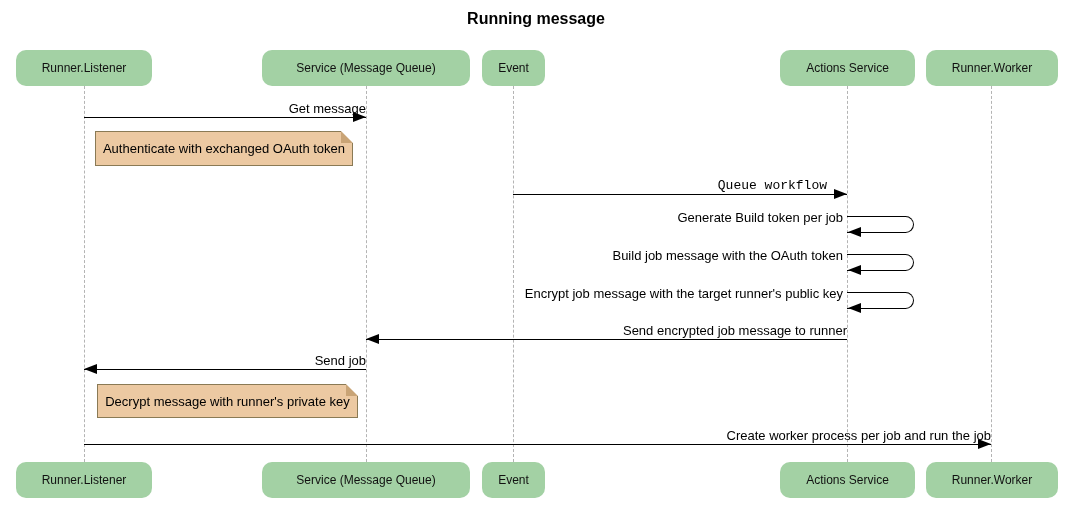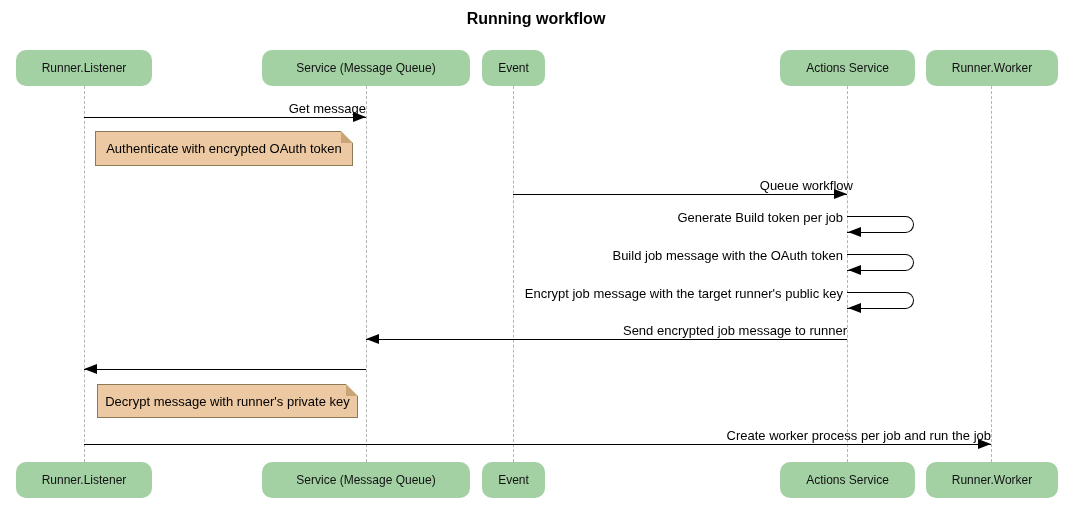--- a/index.html
+++ b/index.html
@@ -51,63 +51,64 @@
     position:absolute; top:-1px; right:-1px; width:0; height:0;
     border-style:solid; border-width:0 12px 12px 0;
     border-color:var(--note-fold,#c9a476) #ffffff;
   }
 </style>
 </head>
 <body>
 
 <div class="canvas">
 
-  <div class="title">Running workflow</div>
+  <div class="title">Running message</div>
 
   <div class="lifeline" style="left:84px;"></div>
   <div class="lifeline" style="left:366px;"></div>
   <div class="lifeline" style="left:513px;"></div>
   <div class="lifeline" style="left:847px;"></div>
   <div class="lifeline" style="left:991px;"></div>
 
   <div class="actor" style="left:16px;  top:50px; width:136px;">Runner.Listener</div>
   <div class="actor" style="left:262px; top:50px; width:208px;">Service (Message Queue)</div>
   <div class="actor" style="left:482px; top:50px; width:63px;">Event</div>
   <div class="actor" style="left:780px; top:50px; width:135px;">Actions Service</div>
   <div class="actor" style="left:926px; top:50px; width:132px;">Runner.Worker</div>
 
   <div class="msg-label" style="left:84px; top:101px; width:282px;">Get message</div>
   <div class="msg-line" style="left:84px; top:117px; width:282px;"></div>
   <div class="head-right" style="left:353px; top:112px;"></div>
 
   <div class="note" style="left:95px; top:131px; width:258px; height:35px;">
-    <span>Authenticate with encrypted OAuth token</span>
+    <span>Authenticate with exchanged OAuth token</span>
     <span class="note-fold"></span>
   </div>
 
-  <div class="msg-label" style="left:519px; top:178px; width:334px;">Queue workflow</div>
+  <div class="msg-label" style="left:493px; top:178px; width:334px;font-family:Liberation Mono, monospace;">Queue workflow</div>
   <div class="msg-line" style="left:513px; top:194px; width:334px;"></div>
   <div class="head-right" style="left:834px; top:189px;"></div>
 
   <div class="msg-label ralign" style="right:229px; top:210px;">Generate Build token per job</div>
   <div class="self-loop" style="left:847px; top:216px;"></div>
   <div class="head-left" style="left:848px; top:227px;"></div>
 
   <div class="msg-label ralign" style="right:229px; top:248px;">Build job message with the OAuth token</div>
   <div class="self-loop" style="left:847px; top:254px;"></div>
   <div class="head-left" style="left:848px; top:265px;"></div>
 
   <div class="msg-label ralign" style="right:229px; top:286px;">Encrypt job message with the target runner's public key</div>
   <div class="self-loop" style="left:847px; top:292px;"></div>
   <div class="head-left" style="left:848px; top:303px;"></div>
 
   <div class="msg-label" style="left:366px; top:323px; width:481px;">Send encrypted job message to runner</div>
   <div class="msg-line" style="left:366px; top:339px; width:481px;"></div>
   <div class="head-left" style="left:366px; top:334px;"></div>
 
+  <div class="msg-label" style="left:84px; top:353px; width:282px;">Send job</div>
   <div class="msg-line" style="left:84px; top:369px; width:282px;"></div>
   <div class="head-left" style="left:84px; top:364px;"></div>
 
   <div class="note" style="left:97px; top:384px; width:261px; height:34px;">
     <span>Decrypt message with runner's private key</span>
     <span class="note-fold"></span>
   </div>
 
   <div class="msg-label" style="left:84px; top:428px; width:907px;">Create worker process per job and run the job</div>
   <div class="msg-line" style="left:84px; top:444px; width:907px;"></div>

